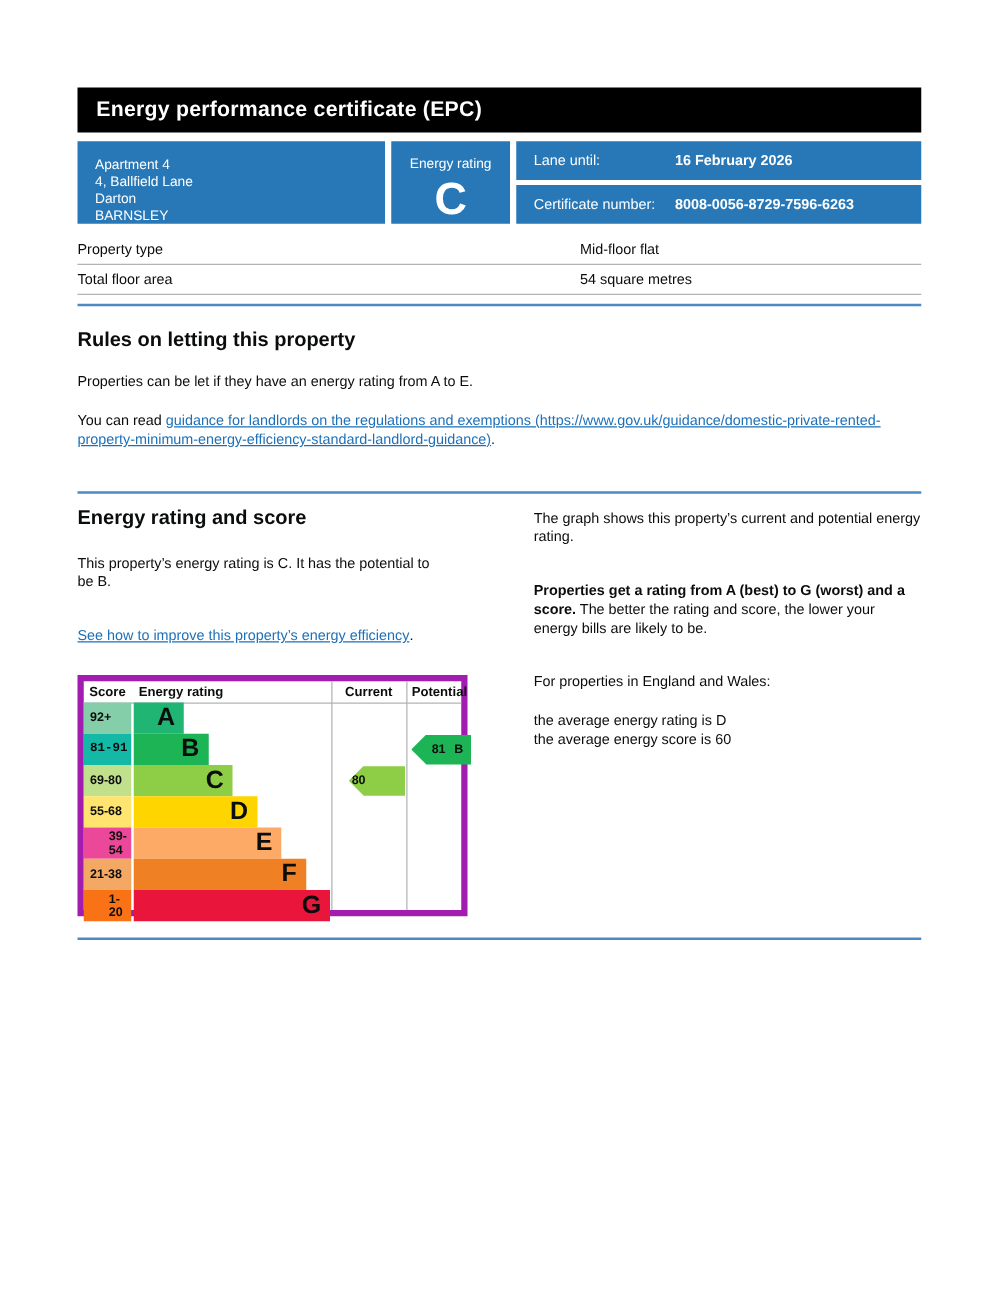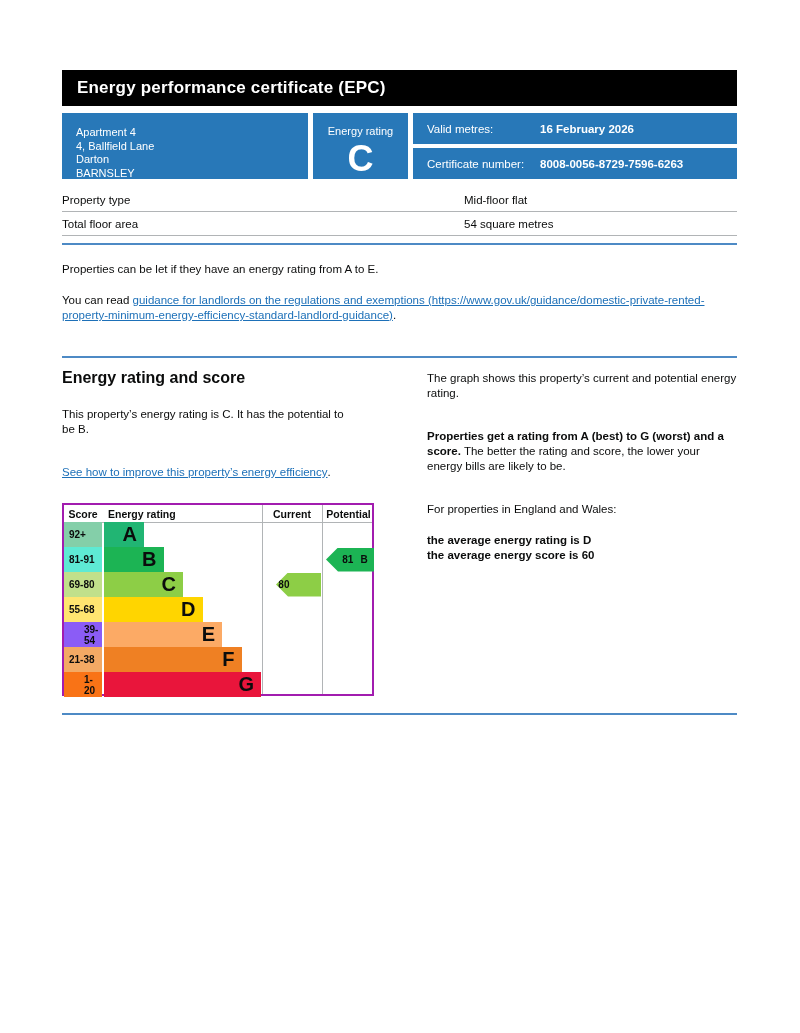--- a/index.html
+++ b/index.html
@@ -50,26 +50,26 @@
   
   .two-col { display:flex; margin-top:11px; }
   .col-left { width:365px; }
   .col-left .para, .col-left h2 { max-width:285px; }
   .col-right { width:310px; }
   .left-p1 { margin-top:20px; }
   .left-link { display:inline-block; margin-top:31px; max-width:270px; }
   .right-p1 { margin-top:2px; }
   .right-p2 { margin-top:28px; }
   .right-p3 { margin-top:28px; }
-  .right-p4 { margin-top:16px;font-weight:bold; }
+  .right-p4 { margin-top:16px; }
 
   
   .chart {
     position:relative; margin-top:23px; width:312px; height:193px;
-    border:2px solid #a21caf; background:#ffffff; font-size:10px;
+    border:5px solid #a21caf; background:#ffffff; font-size:10px;
   }
   .chart .hdr {
     position:absolute; top:0; height:17px; font-weight:bold; font-size:10.5px;
     display:flex; align-items:center; justify-content:center;
   }
   .chart .hdr-score { left:0; width:38px; }
   .chart .hdr-rating { left:44px; justify-content:flex-start; }
   .chart .hdr-current { left:198px; width:60px; }
   .chart .hdr-potential { left:258px; width:53px; }
   .chart .hdr-line { position:absolute; top:17px; left:0; width:100%; height:1px; background:#b1b4b6; }
@@ -108,21 +108,21 @@
         <div>Darton</div>
         <div>BARNSLEY</div>
         <div>S75 5EF</div>
       </div>
     <div class="blue rating-box">
       <div class="lbl">Energy rating</div>
       <div class="big">C</div>
     </div>
     <div class="meta-col">
       <div class="blue meta-row">
-        <span class="lbl">Valid metres:</span>
+        <span class="lbl">Lane until:</span>
         <span class="val">16 February 2026</span>
       </div>
       <div class="blue meta-row">
         <span class="lbl">Certificate number:</span>
         <span class="val">8008-0056-8729-7596-6263</span>
       </div>
     </div>
   </div>
 
   <div class="prop-table">
@@ -131,20 +131,21 @@
       <span class="val">Mid-floor flat</span>
     </div>
     <div class="prop-row">
       <span class="lbl">Total floor area</span>
       <span class="val">54 square metres</span>
     </div>
   </div>
 
   <hr class="rule rule-1">
 
+  <h2 class="rules-h2">Rules on letting this property</h2>
   <p class="rules-p1">Properties can be let if they have an energy rating from A to E.</p>
   <p class="rules-p2">
     <span>You can read </span><a class="link" href="#">guidance for landlords on the regulations and exemptions (https://www.gov.uk/guidance/domestic-private-rented-property-minimum-energy-efficiency-standard-landlord-guidance)</a><span>.</span>
   </p>
 
   <hr class="rule rule-2">
 
   <div class="two-col">
     <div class="col-left">
       <h2>Energy rating and score</h2>
@@ -156,27 +157,27 @@
       <div class="chart" id="epc-chart">
         <div class="hdr hdr-score">Score</div>
         <div class="hdr hdr-rating">Energy rating</div>
         <div class="hdr hdr-current">Current</div>
         <div class="hdr hdr-potential">Potential</div>
         <div class="hdr-line"></div>
         <div class="vline vline-1"></div>
         <div class="vline vline-2"></div>
       <div class="score-cell" style="top: 17px; background: rgb(132, 207, 169);">92+</div>
           <div class="band" style="top: 17px; width: 40px; background: rgb(33, 181, 115);">A</div>
-          <div class="score-cell" style="top: 42px; background: #5eead4;">81-91</div>
+          <div class="score-cell" style="top: 42px; background: #14b8a6; font-family: Liberation Mono, monospace;">81-91</div>
           <div class="band" style="top: 42px; width: 59.5px; background: rgb(28, 180, 84);">B</div>
           <div class="score-cell" style="top: 67px; background: rgb(193, 224, 139);">69-80</div>
           <div class="band" style="top: 67px; width: 79px; background: rgb(141, 206, 70);">C</div>
           <div class="score-cell" style="top: 92px; background: rgb(255, 229, 112);">55-68</div>
           <div class="band" style="top: 92px; width: 98.5px; background: rgb(255, 213, 0);">D</div>
-          <div class="score-cell" style="top: 117px; background: #8b5cf6; padding-left: 20px;">39-54</div>
+          <div class="score-cell" style="top: 117px; background: #ec4899; padding-left: 20px;">39-54</div>
           <div class="band" style="top: 117px; width: 118px; background: rgb(252, 170, 101);">E</div>
           <div class="score-cell" style="top: 142px; background: rgb(243, 169, 100);">21-38</div>
           <div class="band" style="top: 142px; width: 137.5px; background: rgb(239, 128, 35);">F</div>
           <div class="score-cell" style="top: 167px; background: #f97316; padding-left: 20px;">1-20</div>
           <div class="band" style="top: 167px; width: 157px; background: rgb(233, 21, 59);">G</div>
           <div class="arrow" style="top: 67.5px; left: 212px; width: 45px; background: rgb(141, 206, 70); gap: 32px;">
             <span>80</span>
             <span>C</span>
           </div>
           <div class="arrow" style="top: 42.5px; left: 262px; width: 48px; background: rgb(28, 180, 84);">

